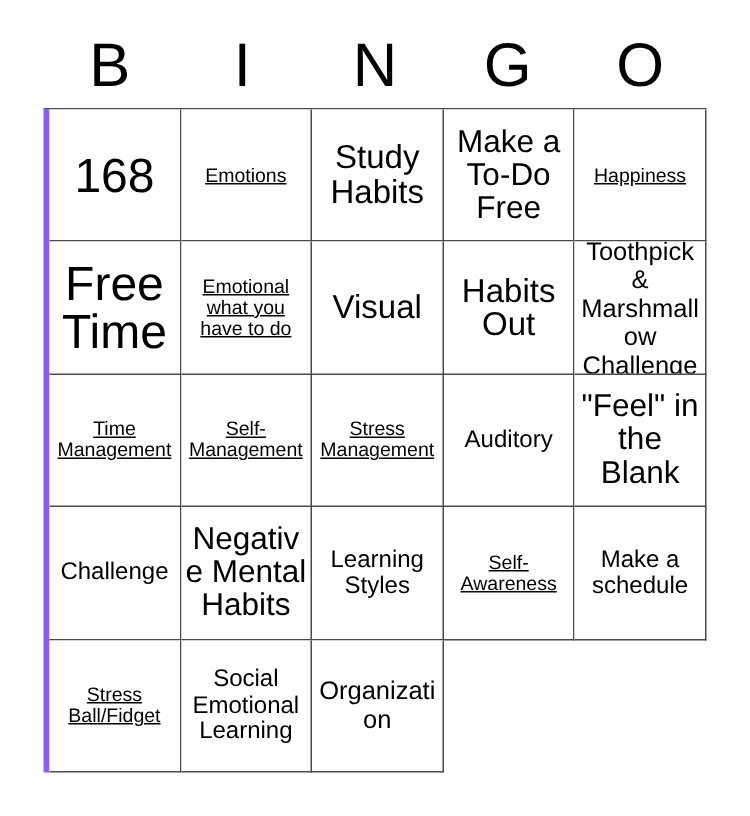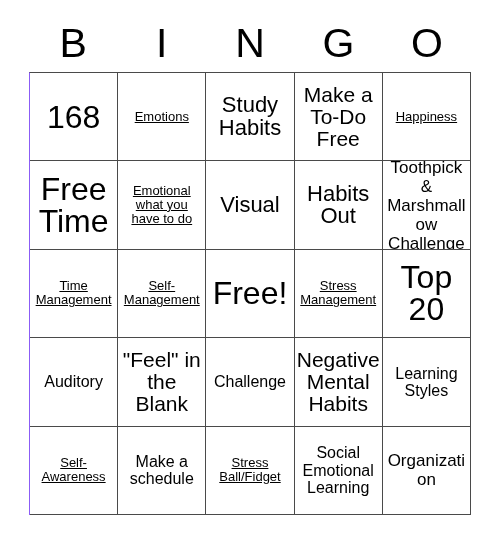--- a/index.html
+++ b/index.html
@@ -41,21 +41,21 @@
   .grid {
     position: absolute;
     left: 29px;
     top: 72px;
     width: 442px;
     height: 443px;
     display: grid;
     grid-template-columns: repeat(5, 1fr);
     grid-template-rows: repeat(5, 1fr);
     border-top: 1px solid #4a4a4a;
-    border-left: 1px solid #8b5cf6;
+    border-left: 4px solid #8b5cf6;
     box-sizing: border-box;
     background: #ffffff;
   }
   .cell {
     border-right: 1px solid #4a4a4a;
     border-bottom: 1px solid #4a4a4a;
     box-sizing: border-box;
     display: flex;
     align-items: center;
     justify-content: center;
@@ -122,28 +122,22 @@
       </div>
       <div class="cell fs-xs">
         <span class="cell-text">Toothpick &amp; Marshmallow Challenge</span>
       </div>
       <div class="cell fs-sm">
         <span class="cell-text">Time Management</span>
       </div>
       <div class="cell fs-sm">
         <span class="cell-text">Self-Management</span>
       </div>
-      <div class="cell fs-xxl">
-        <span class="cell-text">Free!</span>
-      </div>
       <div class="cell fs-sm">
         <span class="cell-text">Stress Management</span>
-      </div>
-      <div class="cell fs-xxl">
-        <span class="cell-text">Top 20</span>
       </div>
       <div class="cell fs-md">
         <span class="cell-text">Auditory</span>
       </div>
       <div class="cell fs-lg">
         <span class="cell-text">"Feel" in the Blank</span>
       </div>
       <div class="cell fs-md">
         <span class="cell-text">Challenge</span>
       </div>

